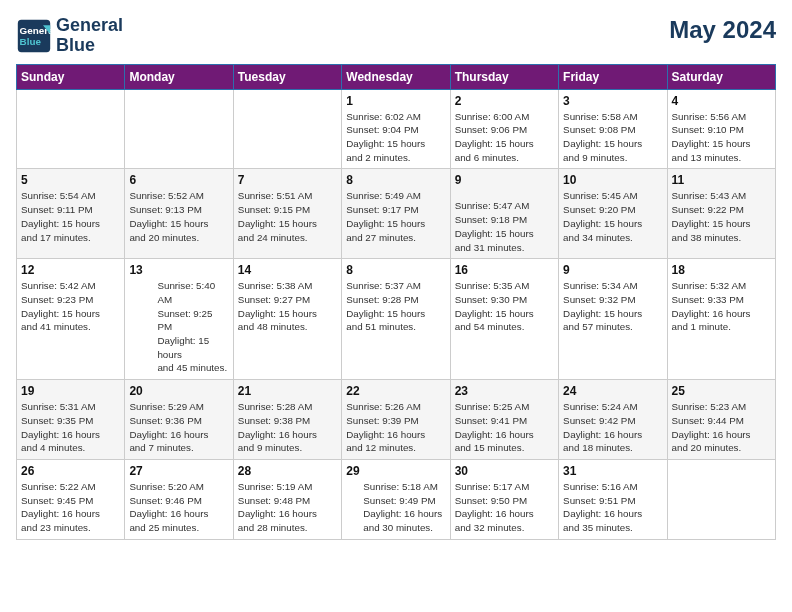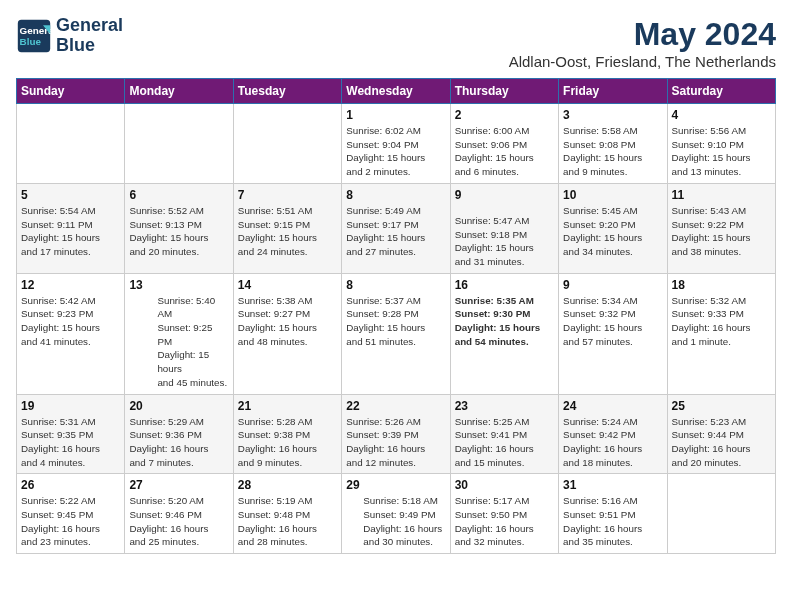--- a/index.html
+++ b/index.html
@@ -28,21 +28,21 @@
       line-height: 1.1;
     }
     .logo-icon {
       width: 36px;
       height: 36px;
     }
     .title-block {
       text-align: right;
     }
     .calendar-title {
-      font-size: 32px;
+      font-size: 24px;
       font-weight: bold;
       color: #1a3a5c;
     }
     .calendar-subtitle {
       font-size: 15px;
       color: #333;
     }
     table {
       width: 100%;
       border-collapse: collapse;
@@ -95,21 +95,20 @@
       <text x="4" y="30" font-family="Arial" font-weight="bold" font-size="11" fill="#4fc3d0">Blue</text>
       <polygon points="30,8 38,8 38,18" fill="#4fc3d0"></polygon>
     </svg>
     <div class="logo-text">
       <div>General</div>
       <div>Blue</div>
     </div>
   </div>
   <div class="title-block">
     <div class="calendar-title">May 2024</div>
-    <div class="calendar-subtitle">Aldlan-Oost, Friesland, The Netherlands</div>
   </div>
 </div>
 
 <table>
   <thead>
     <tr>
     <th>Sunday</th>
         <th>Monday</th>
         <th>Tuesday</th>
         <th>Wednesday</th>
@@ -227,21 +226,21 @@
         </td>
         <td>
           <span class="day-num">8</span>
           <div class="day-info" style="white-space: pre-line;">Sunrise: 5:37 AM
 Sunset: 9:28 PM
 Daylight: 15 hours
 and 51 minutes.</div>
         </td>
         <td>
           <span class="day-num">16</span>
-          <div class="day-info" style="white-space: pre-line; font-weight: bold;">Sunrise: 5:35 AM
+          <div class="day-info" style="white-space: pre-line;">Sunrise: 5:35 AM
 Sunset: 9:30 PM
 Daylight: 15 hours
 and 54 minutes.</div>
         </td>
         <td>
           <span class="day-num">9</span>
           <div class="day-info" style="white-space: pre-line;">Sunrise: 5:34 AM
 Sunset: 9:32 PM
 Daylight: 15 hours
 and 57 minutes.</div>

